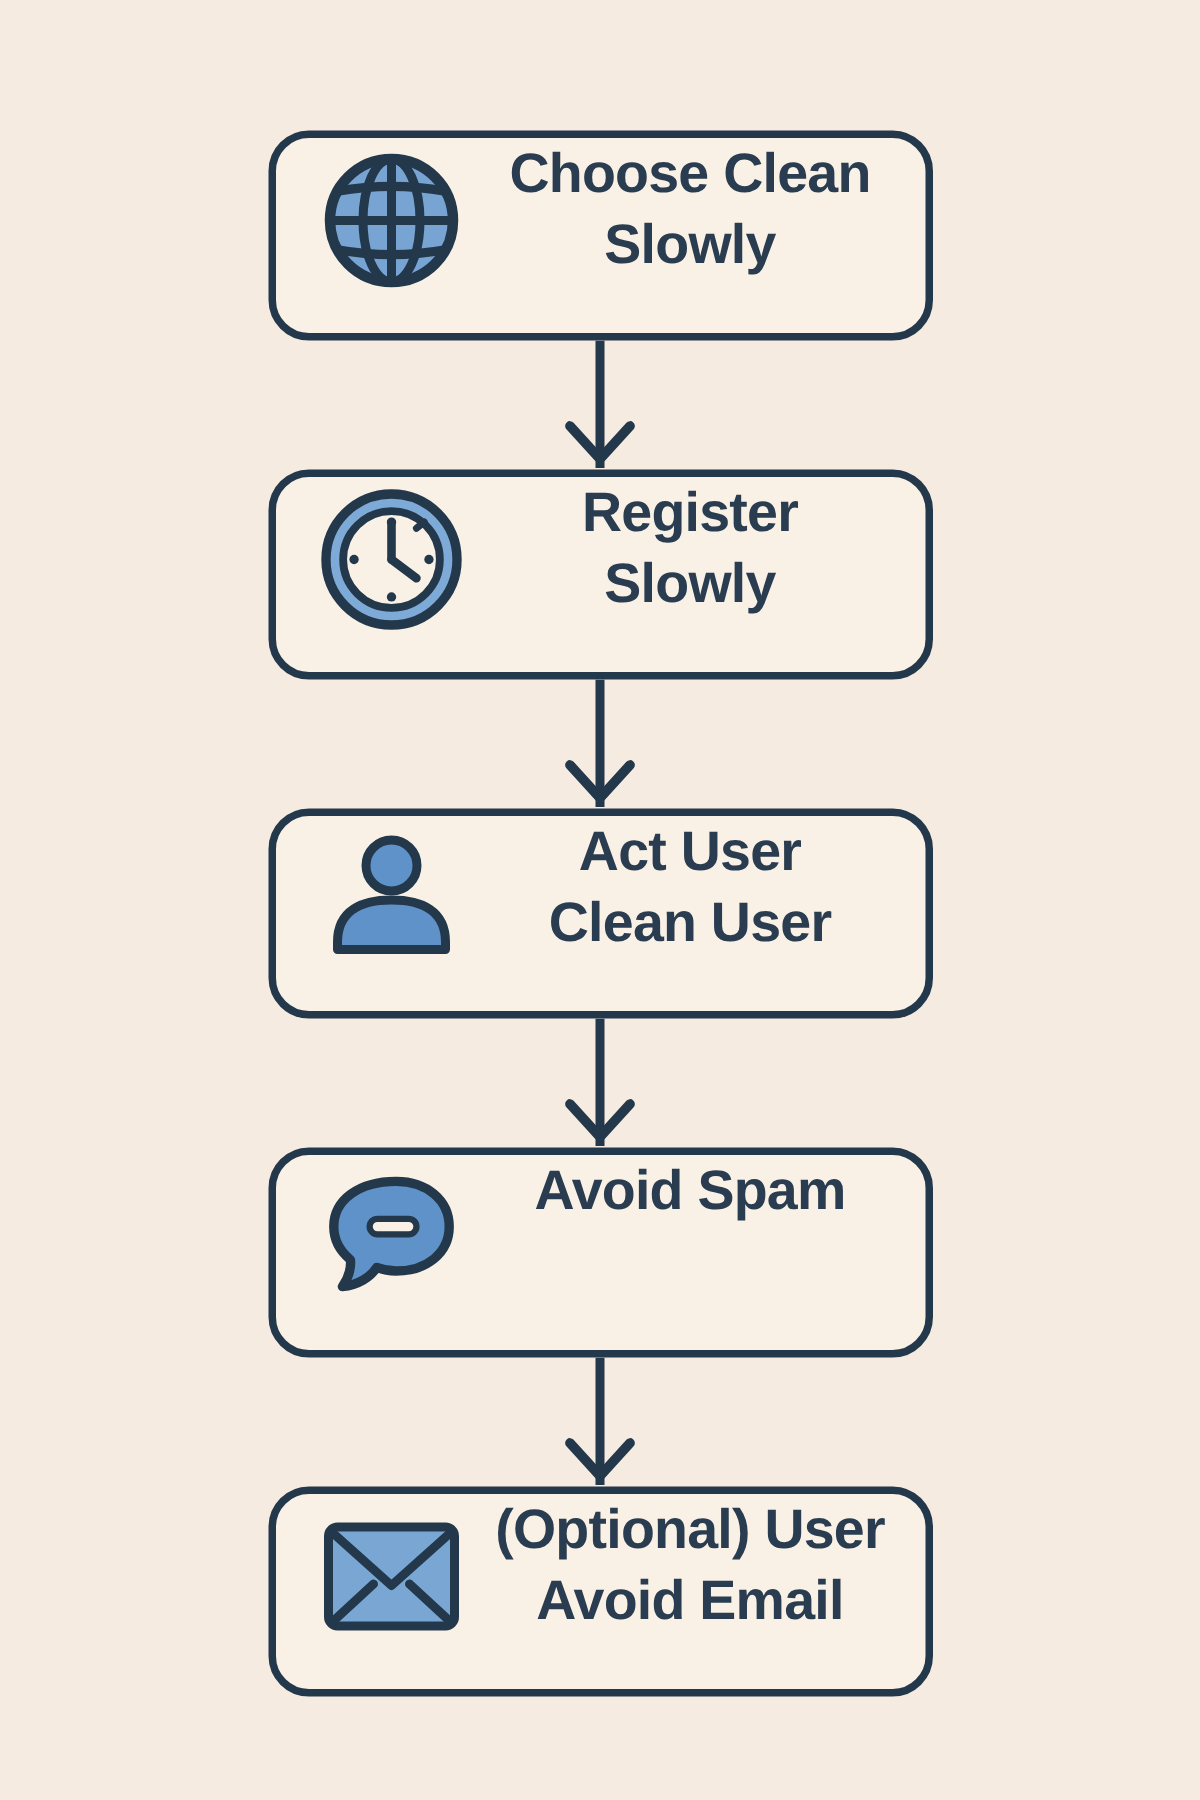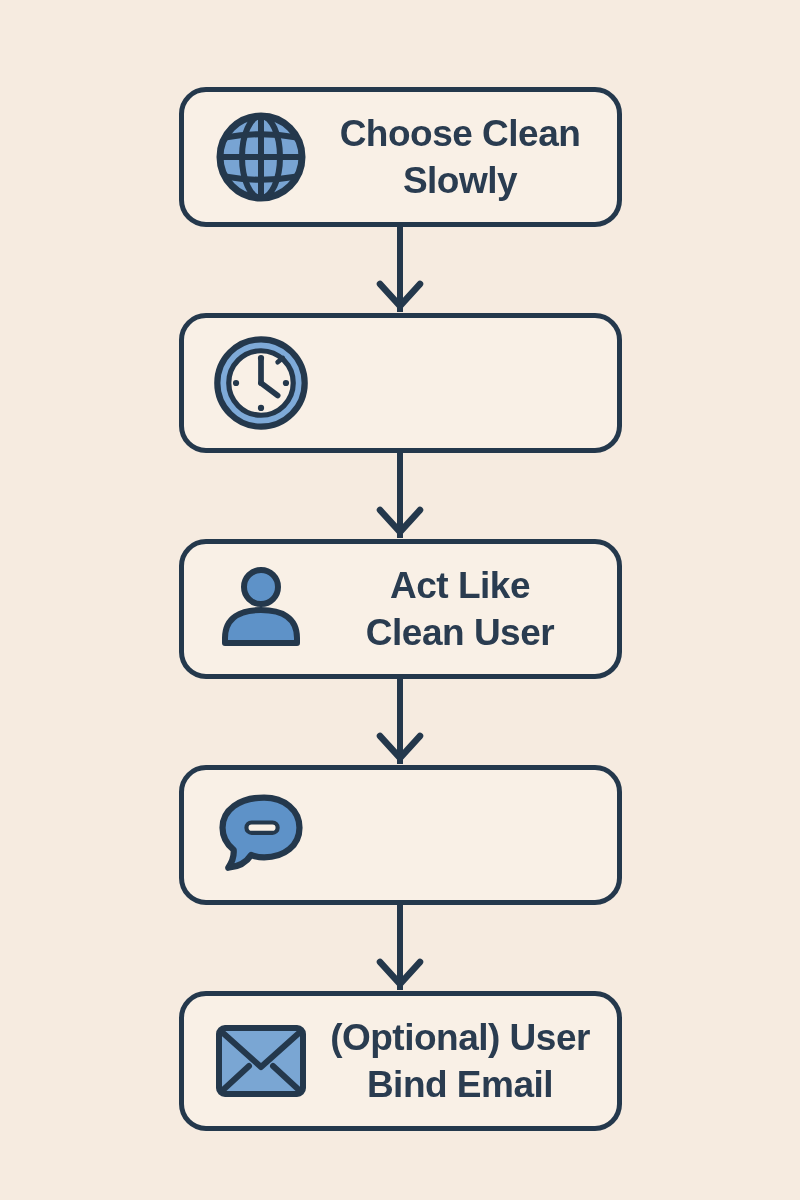--- a/index.html
+++ b/index.html
@@ -22,21 +22,21 @@
   .flow{
     width:800px;height:1200px;
     display:flex;flex-direction:column;align-items:center;
     padding-top:87px;
   }
   .step-box{
     width:443px;height:140px;flex:0 0 140px;
     background:var(--box-bg);
     border:5px solid var(--navy);
     border-radius:27px;
-    display:flex;align-items:center;
+    display:flex;
     padding:0 18px 0 24px;
   }
   .icon-wrap{
     width:106px;height:110px;flex:0 0 106px;
     display:flex;align-items:center;justify-content:center;
     margin-right:14px;
   }
   .step-label{
     flex:1;
     text-align:center;
@@ -93,38 +93,42 @@
         <circle cx="50" cy="50" r="31" fill="#f9f0e6" stroke="#24384c" stroke-width="5"></circle>
         <circle cx="50" cy="26" r="3" class="fill-navy"></circle>
         <circle cx="50" cy="74" r="3" class="fill-navy"></circle>
         <circle cx="26" cy="50" r="3" class="fill-navy"></circle>
         <circle cx="74" cy="50" r="3" class="fill-navy"></circle>
         <line x1="66" y1="30" x2="71" y2="26" class="st-navy" stroke-width="4.5" stroke-linecap="round"></line>
         <line x1="50" y1="50" x2="50" y2="27" class="st-navy" stroke-width="5.5" stroke-linecap="round"></line>
         <line x1="50" y1="50" x2="66" y2="62" class="st-navy" stroke-width="5.5" stroke-linecap="round"></line>
       </svg>
     </div>
+    <div class="step-label">
+      <span>Register</span>
+      <span>Slowly</span>
+    </div>
   </div>
 
   <div class="connector">
     <svg width="52" height="86" viewBox="0 0 52 86">
       <line x1="26" y1="0" x2="26" y2="85" class="st-navy" stroke-width="6"></line>
       <polyline points="6,57 26,79 46,57" class="st-navy" stroke-width="6.5" stroke-linecap="round" stroke-linejoin="round"></polyline>
     </svg>
   </div>
 
   <div class="step-box">
     <div class="icon-wrap">
       <svg width="100" height="100" viewBox="0 0 100 100">
         <circle cx="50" cy="28" r="17" fill="#5e92c8" stroke="#24384c" stroke-width="6"></circle>
         <path d="M14 84 L14 79 C14 58 30 51 50 51 C70 51 86 58 86 79 L86 84 Z" fill="#5e92c8" stroke="#24384c" stroke-width="6" stroke-linejoin="round"></path>
       </svg>
     </div>
     <div class="step-label">
-      <span>Act Like</span>
+      <span>Act User</span>
       <span>Clean User</span>
     </div>
   </div>
 
   <div class="connector">
     <svg width="52" height="86" viewBox="0 0 52 86">
       <line x1="26" y1="0" x2="26" y2="85" class="st-navy" stroke-width="6"></line>
       <polyline points="6,57 26,79 46,57" class="st-navy" stroke-width="6.5" stroke-linecap="round" stroke-linejoin="round"></polyline>
     </svg>
   </div>
@@ -137,20 +141,21 @@
                  C87 60 72.5 71.5 53 71.5
                  C48.5 71.5 44.5 70.7 40.5 69.2
                  C36.5 75.5 28.5 80.5 18.5 81.5
                  C22.5 75.8 24.2 70.3 23.7 64.3
                  C17 58.8 13 51.3 13 43
                  C13 26 29 14 53 14 Z" fill="#5e92c8" stroke="#24384c" stroke-width="6" stroke-linejoin="round"></path>
         <rect x="36" y="38" width="30" height="10" rx="5" fill="#f9f0e6" stroke="#24384c" stroke-width="4"></rect>
       </svg>
     </div>
     <div class="step-label">
+      <span>Avoid Spam</span>
     </div>
   </div>
 
   <div class="connector">
     <svg width="52" height="86" viewBox="0 0 52 86">
       <line x1="26" y1="0" x2="26" y2="85" class="st-navy" stroke-width="6"></line>
       <polyline points="6,57 26,79 46,57" class="st-navy" stroke-width="6.5" stroke-linecap="round" stroke-linejoin="round"></polyline>
     </svg>
   </div>
 
@@ -158,17 +163,17 @@
     <div class="icon-wrap">
       <svg width="100" height="84" viewBox="0 0 100 84">
         <rect x="8" y="9" width="84" height="66" rx="6" fill="#7aa6d3" stroke="#24384c" stroke-width="6"></rect>
         <path d="M12 14 L50 48 L88 14" class="st-navy" stroke-width="6" stroke-linejoin="round" stroke-linecap="round"></path>
         <path d="M12 71 L38 47" class="st-navy" stroke-width="6" stroke-linecap="round"></path>
         <path d="M88 71 L62 47" class="st-navy" stroke-width="6" stroke-linecap="round"></path>
       </svg>
     </div>
     <div class="step-label">
       <span>(Optional) User</span>
-      <span>Bind Email</span>
+      <span>Avoid Email</span>
     </div>
   </div>
 
 </div>
 
 </body></html>

